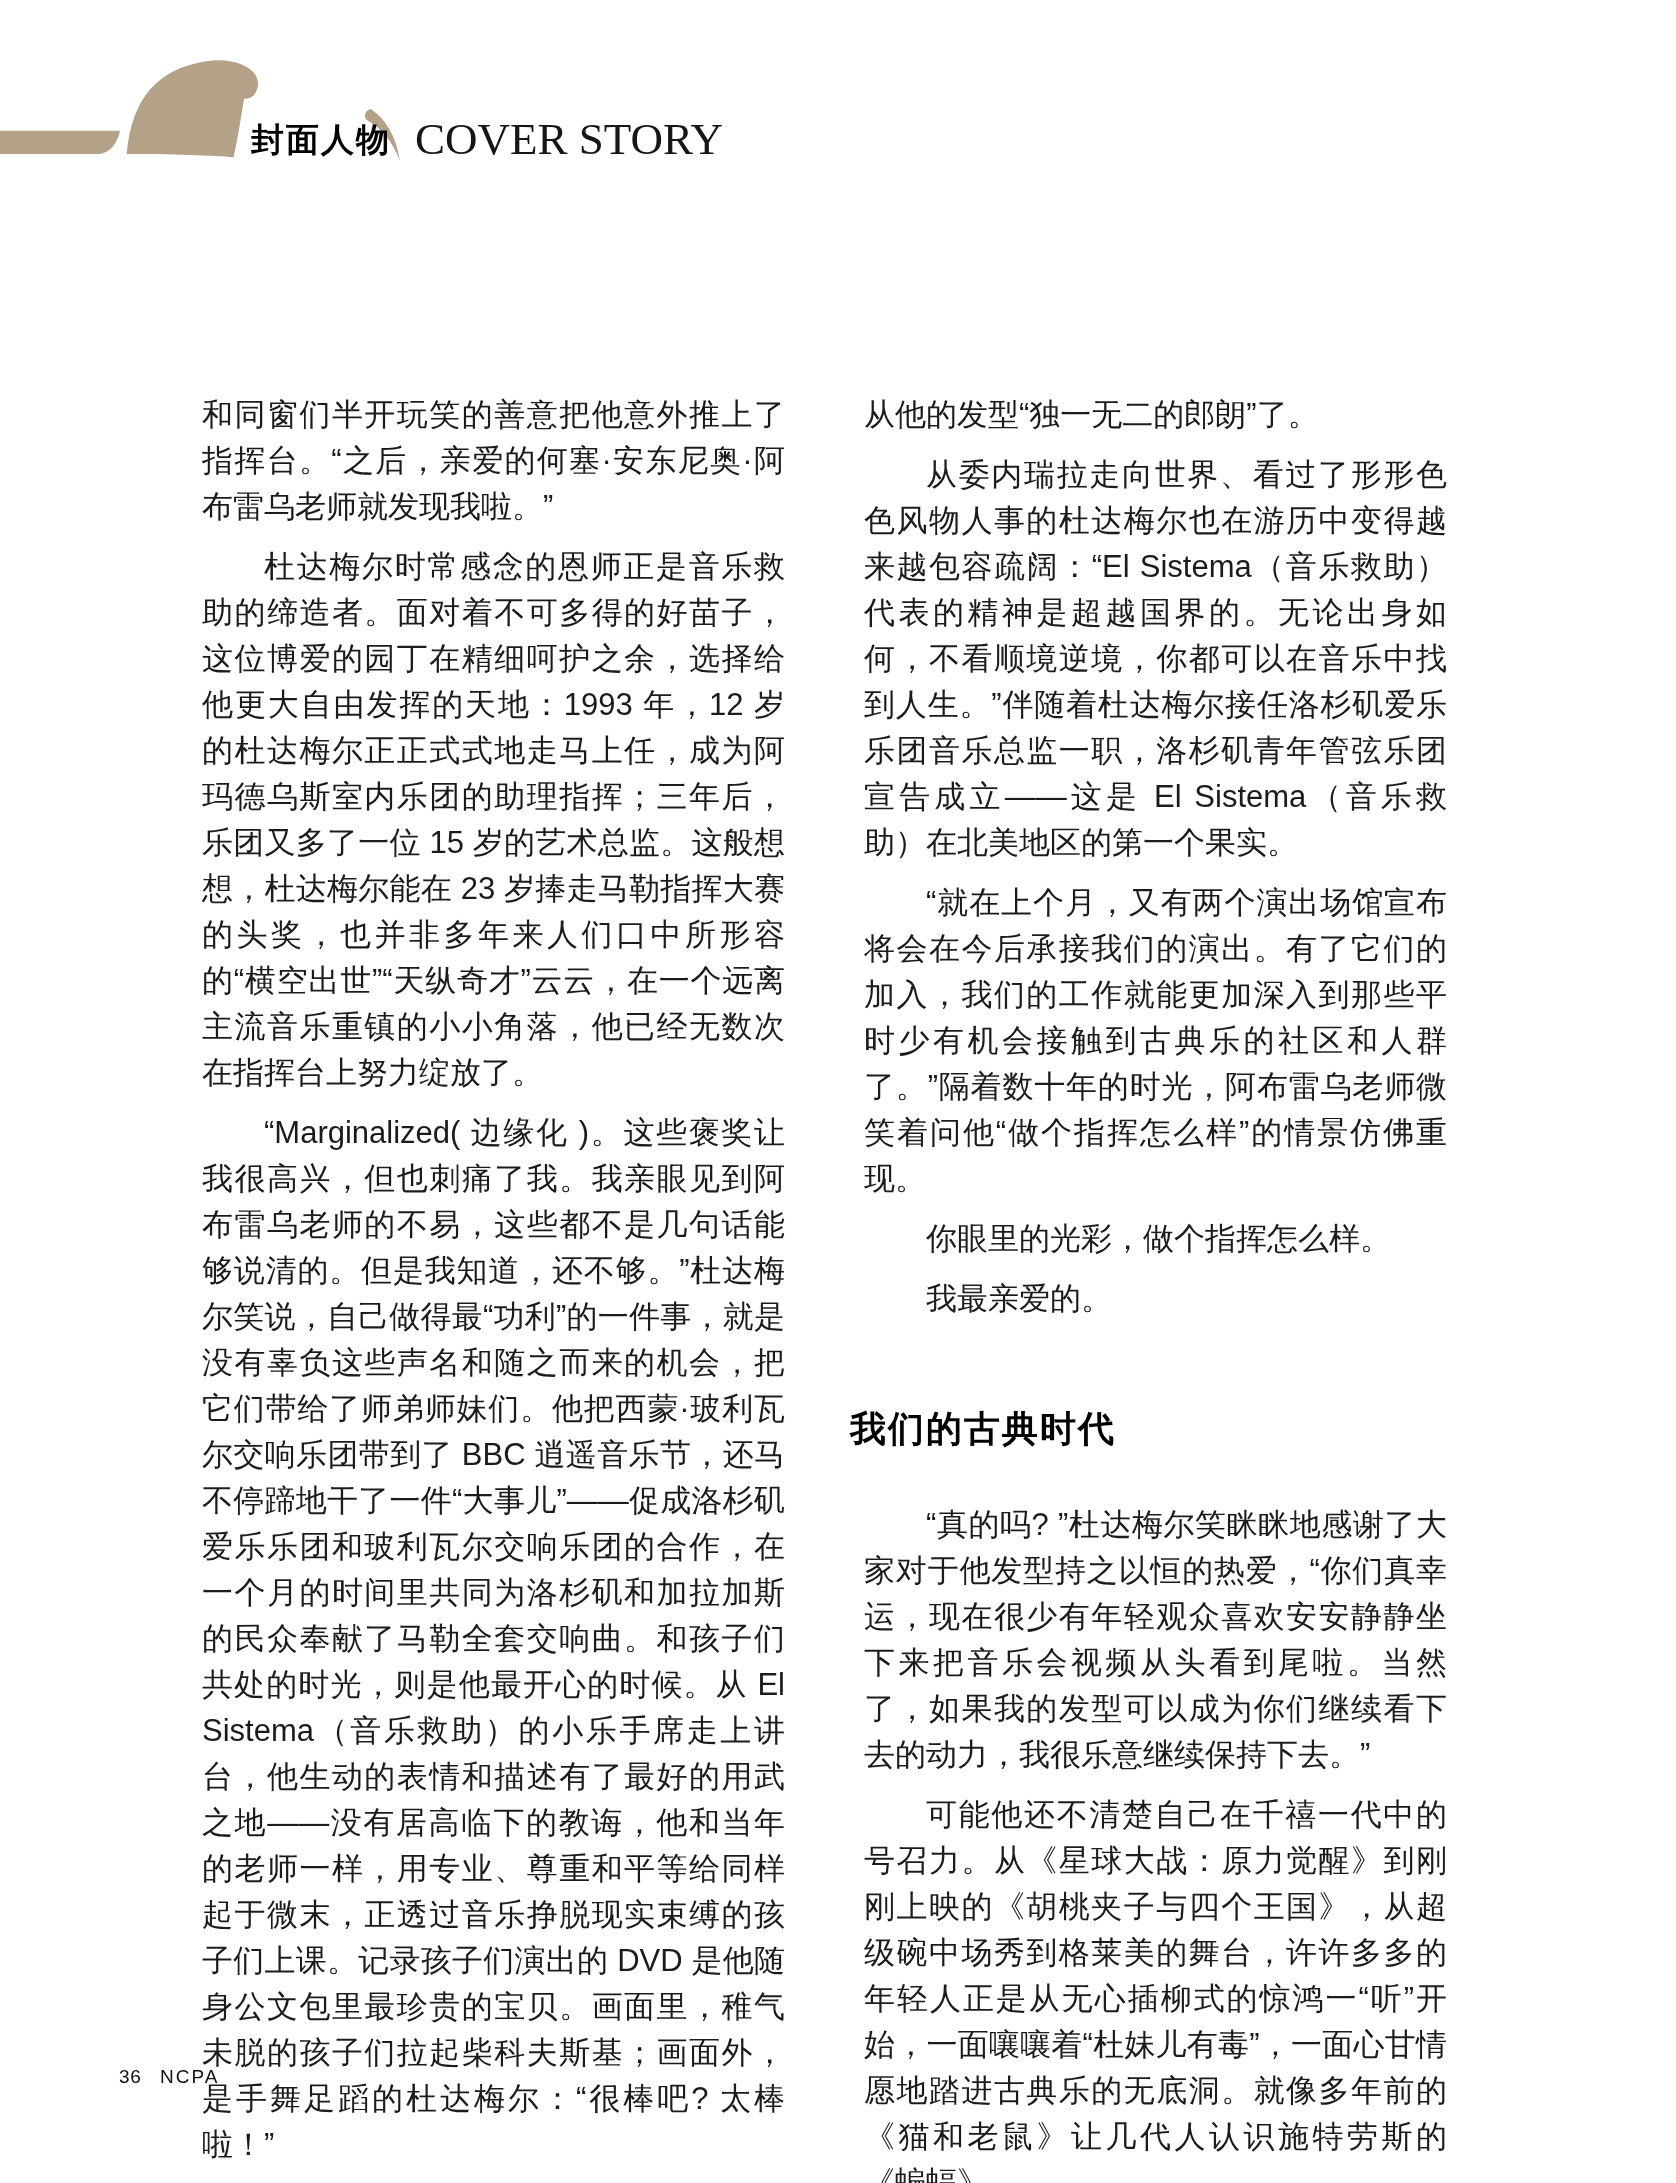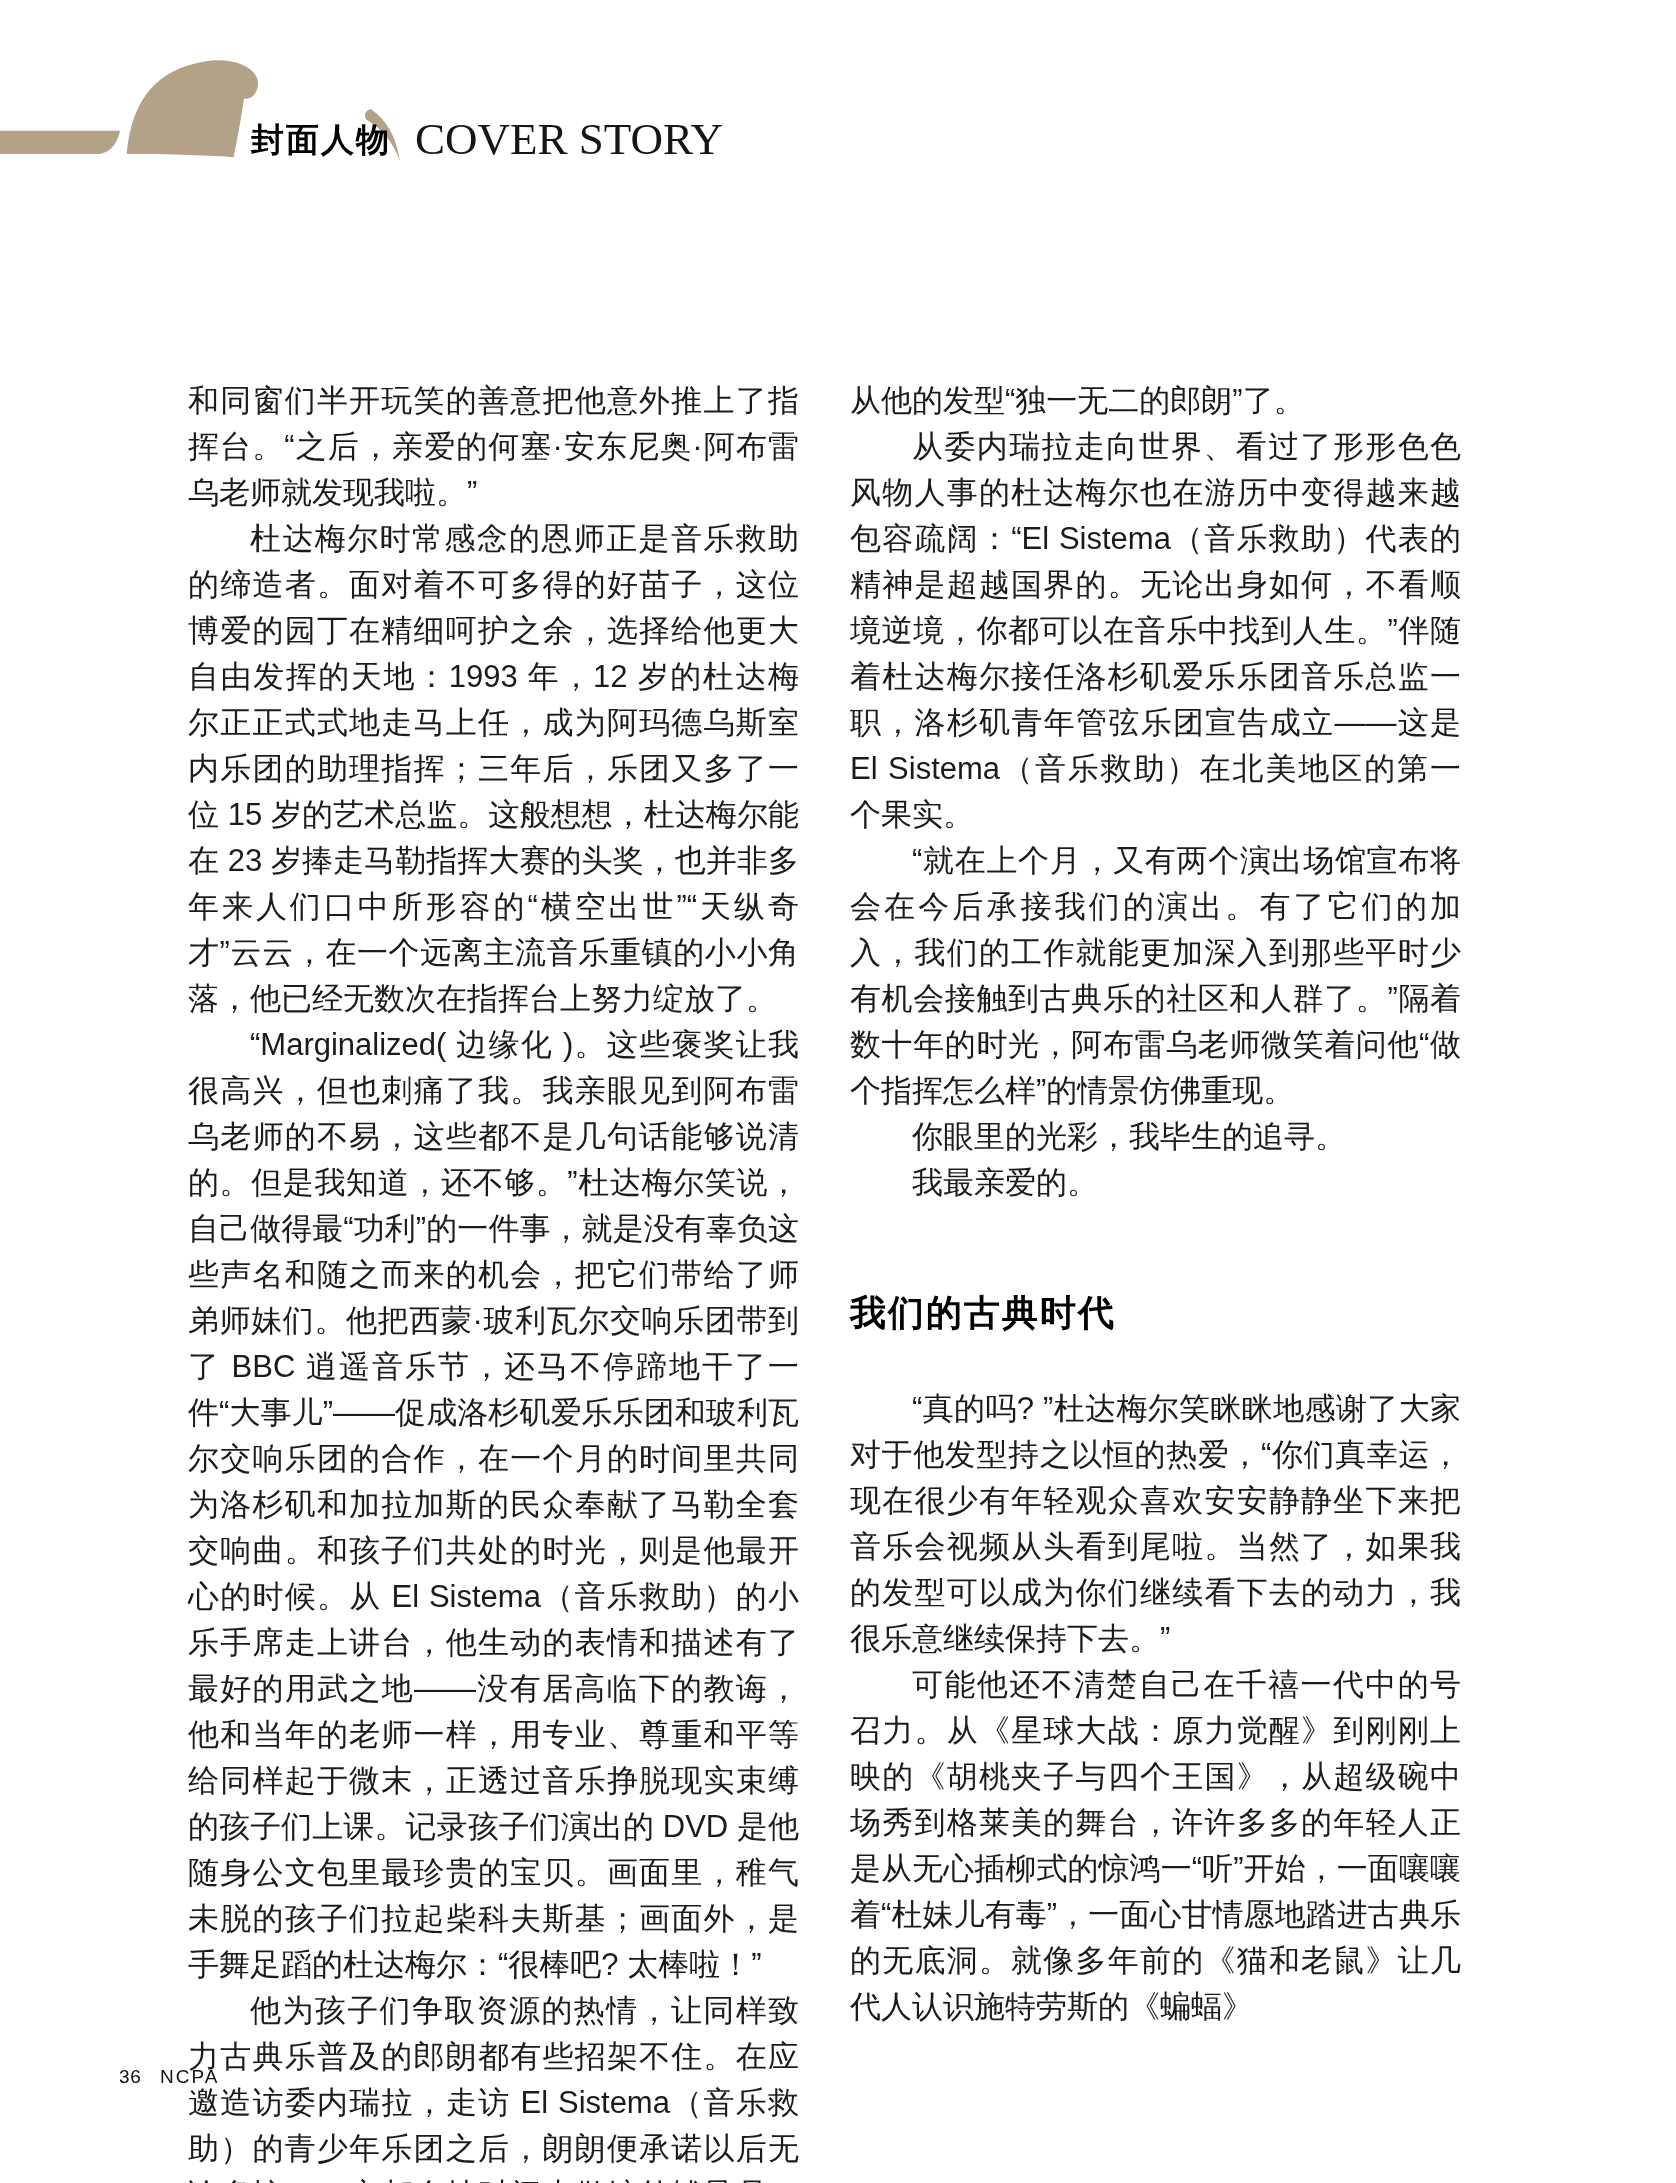--- a/index.html
+++ b/index.html
@@ -27,21 +27,21 @@
   
   .column{
     position:absolute;top:378px;width:611px;
     font-size:31px;line-height:46px;
     color:#1b1b1b;
     text-align:justify;
     text-justify:inter-ideograph;
   }
   .column-left{left:188px;}
   .column-right{left:850px;}
-  .column p{margin:0;text-indent:2em;}
+  .column p{margin:14px;text-indent:2em;}
   .column p.no-indent{text-indent:0;}
   .section-heading{
     font-size:36px;font-weight:700;color:#000000;
     line-height:46px;letter-spacing:2px;
     margin:84px 0 50px 0;
   }
   
   .footer{
     position:absolute;left:119px;top:2066px;
     font-size:19px;color:#111111;line-height:1.2;
@@ -81,21 +81,21 @@
     <p class="no-indent">和同窗们半开玩笑的善意把他意外推上了指挥台。“之后，亲爱的何塞·安东尼奥·阿布雷乌老师就发现我啦。”</p>
     <p>杜达梅尔时常感念的恩师正是音乐救助的缔造者。面对着不可多得的好苗子，这位博爱的园丁在精细呵护之余，选择给他更大自由发挥的天地：1993 年，12 岁的杜达梅尔正正式式地走马上任，成为阿玛德乌斯室内乐团的助理指挥；三年后，乐团又多了一位 15 岁的艺术总监。这般想想，杜达梅尔能在 23 岁捧走马勒指挥大赛的头奖，也并非多年来人们口中所形容的“横空出世”“天纵奇才”云云，在一个远离主流音乐重镇的小小角落，他已经无数次在指挥台上努力绽放了。</p>
     <p>“Marginalized( 边缘化 )。这些褒奖让我很高兴，但也刺痛了我。我亲眼见到阿布雷乌老师的不易，这些都不是几句话能够说清的。但是我知道，还不够。”杜达梅尔笑说，自己做得最“功利”的一件事，就是没有辜负这些声名和随之而来的机会，把它们带给了师弟师妹们。他把西蒙·玻利瓦尔交响乐团带到了 BBC 逍遥音乐节，还马不停蹄地干了一件“大事儿”——促成洛杉矶爱乐乐团和玻利瓦尔交响乐团的合作，在一个月的时间里共同为洛杉矶和加拉加斯的民众奉献了马勒全套交响曲。和孩子们共处的时光，则是他最开心的时候。从 El Sistema（音乐救助）的小乐手席走上讲台，他生动的表情和描述有了最好的用武之地——没有居高临下的教诲，他和当年的老师一样，用专业、尊重和平等给同样起于微末，正透过音乐挣脱现实束缚的孩子们上课。记录孩子们演出的 DVD 是他随身公文包里最珍贵的宝贝。画面里，稚气未脱的孩子们拉起柴科夫斯基；画面外，是手舞足蹈的杜达梅尔：“很棒吧? 太棒啦！”</p>
     <p>他为孩子们争取资源的热情，让同样致力古典乐普及的郎朗都有些招架不住。在应邀造访委内瑞拉，走访 El Sistema（音乐救助）的青少年乐团之后，朗朗便承诺以后无论多忙，一定都会抽时间来做编外辅导员。2011 年首度合作的两人年龄相仿，都处于臻于成熟的上升期，除了音乐上的惺惺相惜，对于下一代的关注更是二人默契之中的重要一环——难怪，杜达梅尔总是亲昵</p>
   </div>
 
   <div class="column column-right">
     <p class="no-indent">从他的发型“独一无二的郎朗”了。</p>
     <p>从委内瑞拉走向世界、看过了形形色色风物人事的杜达梅尔也在游历中变得越来越包容疏阔：“El Sistema（音乐救助）代表的精神是超越国界的。无论出身如何，不看顺境逆境，你都可以在音乐中找到人生。”伴随着杜达梅尔接任洛杉矶爱乐乐团音乐总监一职，洛杉矶青年管弦乐团宣告成立——这是 El Sistema（音乐救助）在北美地区的第一个果实。</p>
     <p>“就在上个月，又有两个演出场馆宣布将会在今后承接我们的演出。有了它们的加入，我们的工作就能更加深入到那些平时少有机会接触到古典乐的社区和人群了。”隔着数十年的时光，阿布雷乌老师微笑着问他“做个指挥怎么样”的情景仿佛重现。</p>
-    <p>你眼里的光彩，我毕生的追寻。</p>
+    <p>你眼里的光彩，做个指挥怎么样。</p>
     <p>我最亲爱的。</p>
 
     <div class="section-heading">我们的古典时代</div>
 
     <p>“真的吗? ”杜达梅尔笑眯眯地感谢了大家对于他发型持之以恒的热爱，“你们真幸运，现在很少有年轻观众喜欢安安静静坐下来把音乐会视频从头看到尾啦。当然了，如果我的发型可以成为你们继续看下去的动力，我很乐意继续保持下去。”</p>
     <p>可能他还不清楚自己在千禧一代中的号召力。从《星球大战：原力觉醒》到刚刚上映的《胡桃夹子与四个王国》，从超级碗中场秀到格莱美的舞台，许许多多的年轻人正是从无心插柳式的惊鸿一“听”开始，一面嚷嚷着“杜妹儿有毒”，一面心甘情愿地踏进古典乐的无底洞。就像多年前的《猫和老鼠》让几代人认识施特劳斯的《蝙蝠》</p>
   </div>
 
   <div class="footer">
     <span>36</span><span class="logo">NCPA</span>

